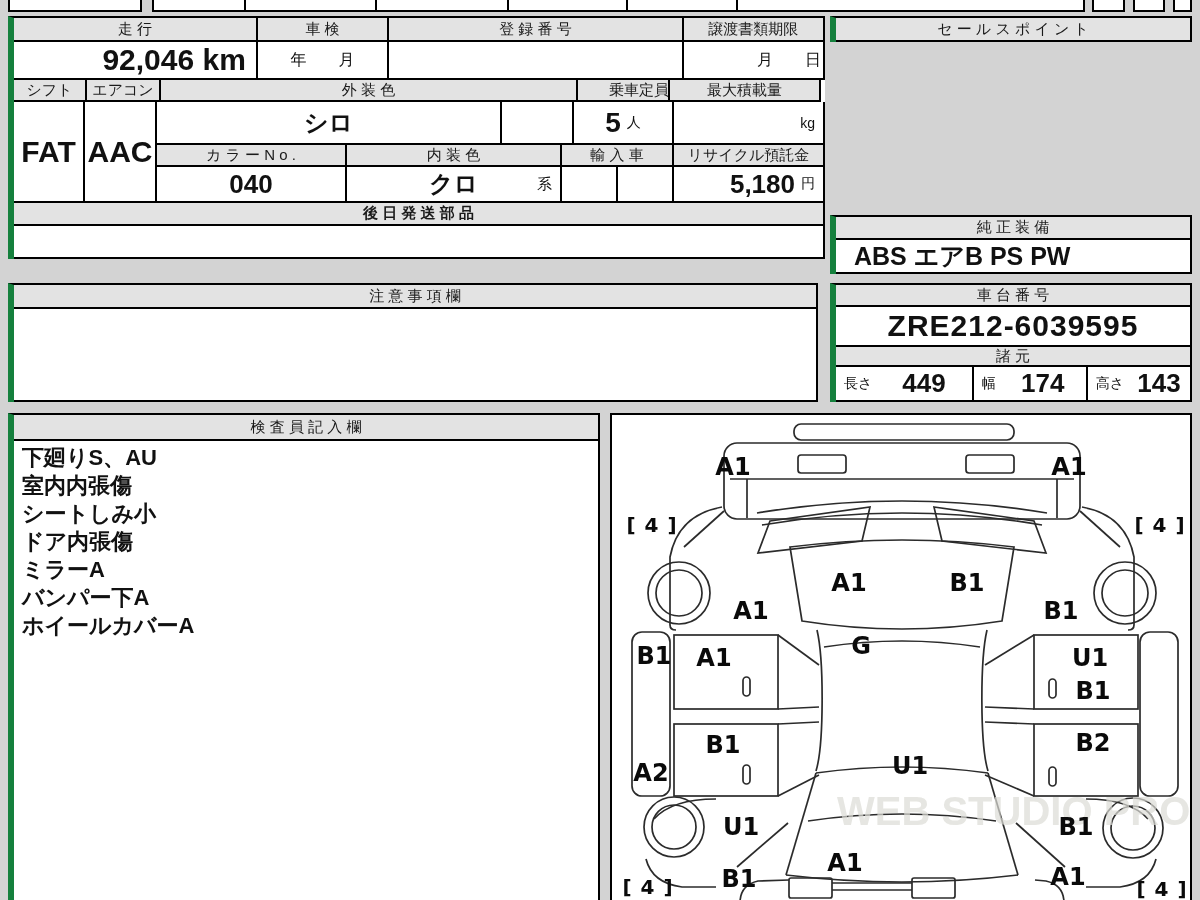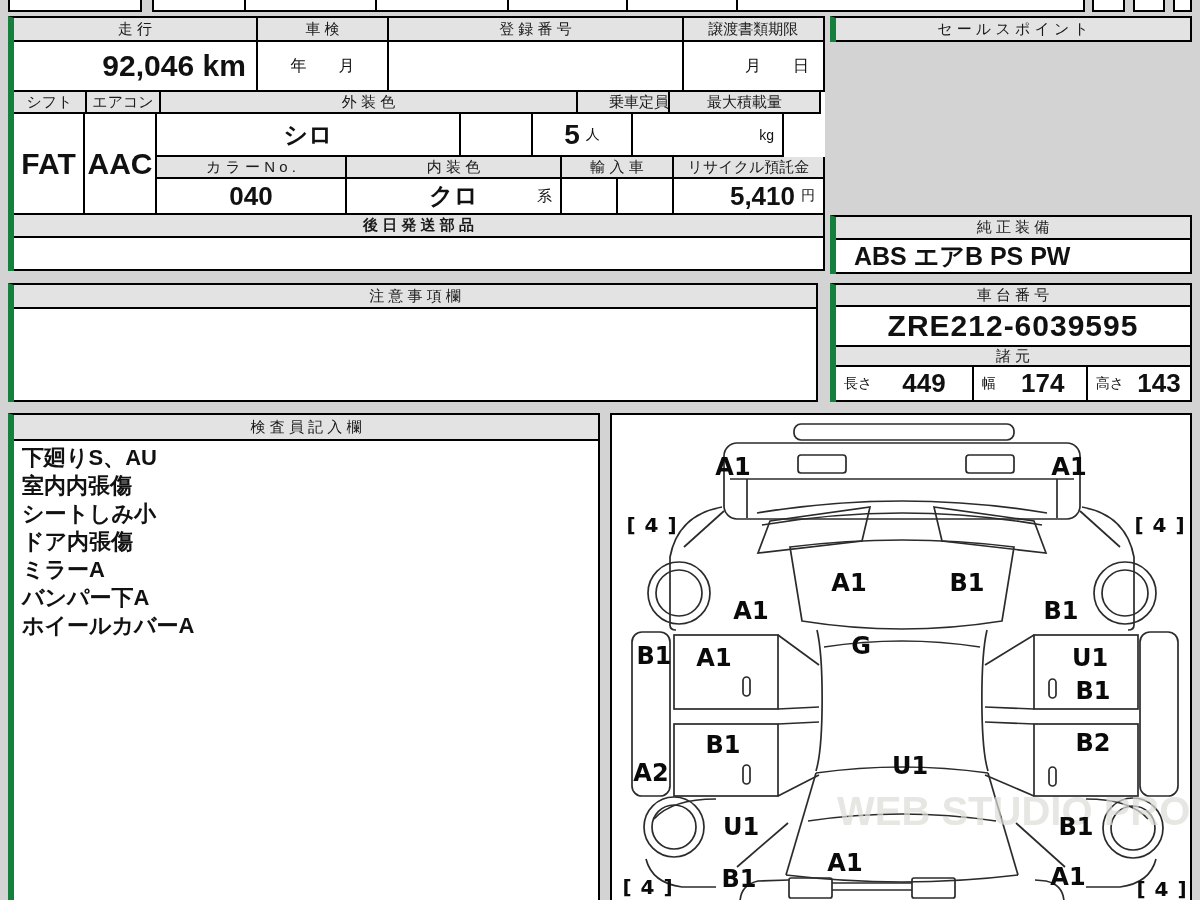--- a/index.html
+++ b/index.html
@@ -61,39 +61,39 @@
   <div class="strip-cell" style="left:1173px;width:19px;"></div>
 </div>
 
 <div class="tbl" style="left:8px;top:16px;width:817px;">
   <div class="trow" style="height:24px;">
     <div class="cell hd" style="width:245px;">走 行</div>
     <div class="cell hd" style="width:132px;">車 検</div>
     <div class="cell hd" style="width:296px;">登 録 番 号</div>
     <div class="cell hd" style="width:142px;">譲渡書類期限</div>
   </div>
-  <div class="trow" style="height:50px;">
+  <div class="trow" style="height:38px;">
     <div class="cell v-big right" style="width:245px;padding-right:10px;">92,046 km</div>
     <div class="cell" style="width:132px;font-size:16px;">年　　月</div>
     <div class="cell" style="width:296px;"></div>
-    <div class="cell right" style="width:142px;font-size:16px;padding-right:14px;">月　　日</div>
+    <div class="cell right" style="width:142px;font-size:16px;padding-right:2px;">月　　日</div>
   </div>
   <div class="trow" style="height:22px;">
     <div class="cell hd" style="width:73px;">シフト</div>
     <div class="cell hd" style="width:74px;">エアコン</div>
     <div class="cell hd" style="width:417px;">外 装 色</div>
     <div class="cell hd" style="width:92px;padding-left:32px;">乗車定員</div>
     <div class="cell hd" style="width:151px;">最大積載量</div>
   </div>
   <div class="trow" style="height:101px;">
     <div class="cell v-big" style="width:73px;">FAT</div>
     <div class="cell v-big" style="width:74px;">AAC</div>
     <div class="col" style="width:668px;">
       <div class="trow" style="height:43px;">
-        <div class="cell v-med" style="width:304px;">シロ</div>
+        <div class="cell v-med" style="width:345px;">シロ</div>
         <div class="cell" style="width:72px;"></div>
         <div class="cell" style="width:100px;">
           <span style="font-weight:bold;font-size:28px;">5</span>
           <span class="unit">人</span>
         </div>
         <div class="cell right" style="width:151px;font-size:14px;padding-right:8px;">kg</div>
       </div>
       <div class="trow" style="height:22px;">
         <div class="cell hd" style="width:190px;">カ ラ ー N o .</div>
         <div class="cell hd" style="width:215px;">内 装 色</div>
@@ -102,21 +102,21 @@
       </div>
       <div class="trow" style="height:36px;">
         <div class="cell v-num" style="width:190px;">040</div>
         <div class="cell" style="width:215px;">
           <span class="v-med">クロ</span>
           <span style="position:absolute;right:8px;font-size:15px;">系</span>
         </div>
         <div class="cell" style="width:56px;"></div>
         <div class="cell" style="width:56px;"></div>
         <div class="cell right" style="width:151px;padding-right:8px;">
-          <span class="v-num">5,410</span>
+          <span class="v-num">5,180</span>
           <span class="unit">円</span>
         </div>
       </div>
     </div>
   </div>
   <div class="trow" style="height:23px;font-weight:bold;">
     <div class="cell hd" style="width:817px;">後 日 発 送 部 品</div>
   </div>
   <div class="trow" style="height:33px;">
     <div class="cell" style="width:817px;"></div>

